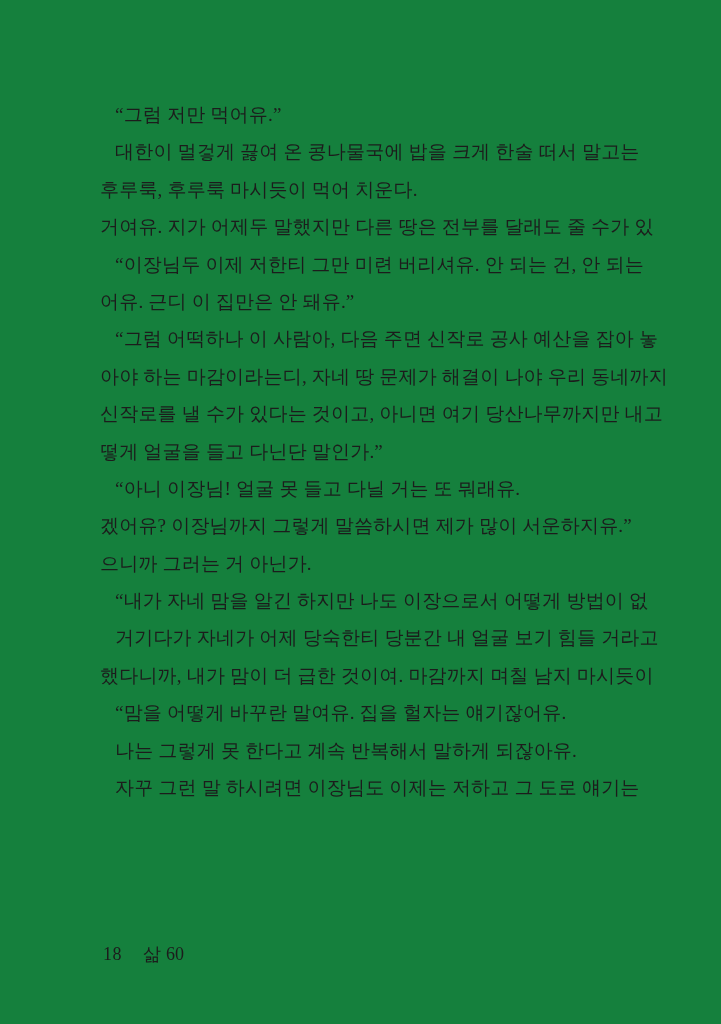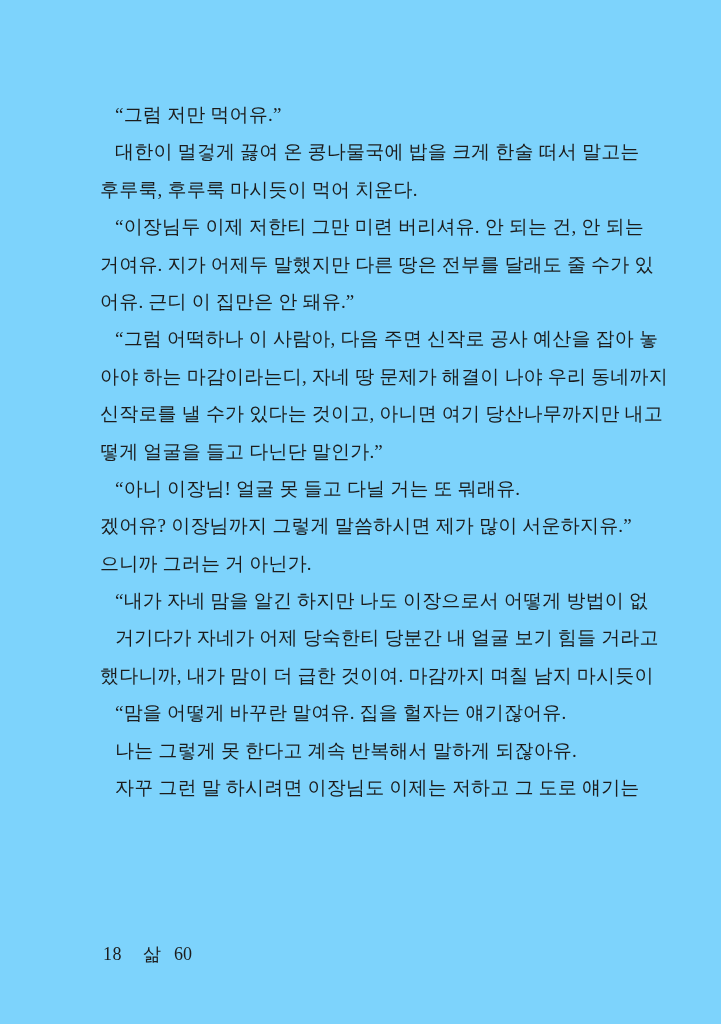--- a/index.html
+++ b/index.html
@@ -4,21 +4,21 @@
 <style>
   html, body {
     margin: 0;
     padding: 0;
     background: #ffffff;
   }
   .page {
     position: relative;
     width: 721px;
     height: 1024px;
-    background: #7dd3fc;
+    background: #15803d;
     font-family: "Liberation Serif", "DejaVu Serif", serif;
     color: #1c1c1c;
     overflow: hidden;
   }
   .text-block {
     position: absolute;
     left: 100px;
     top: 96px;
     width: 494px;
   }
@@ -47,35 +47,35 @@
     display: flex;
     align-items: flex-start;
   }
   .footer .page-num {
     letter-spacing: 0.5px;
   }
   .footer .series-title {
     margin-left: 21px;
   }
   .footer .series-num {
-    margin-left: 13px;
+    margin-left: 5px;
   }
 </style>
 </head>
 <body>
 
 <div class="page">
 
   <div class="text-block" id="text-block">
 
   <div class="line indent">“그럼 저만 먹어유.”</div>
       <div class="line indent justify">대한이 멀겋게 끓여 온 콩나물국에 밥을 크게 한술 떠서 말고는</div>
       <div class="line">후루룩, 후루룩 마시듯이 먹어 치운다.</div>
+      <div class="line justify">거여유. 지가 어제두 말했지만 다른 땅은 전부를 달래도 줄 수가 있</div>
       <div class="line indent justify">“이장님두 이제 저한티 그만 미련 버리셔유. 안 되는 건, 안 되는</div>
-      <div class="line justify">거여유. 지가 어제두 말했지만 다른 땅은 전부를 달래도 줄 수가 있</div>
       <div class="line">어유. 근디 이 집만은 안 돼유.”</div>
       <div class="line indent justify">“그럼 어떡하나 이 사람아, 다음 주면 신작로 공사 예산을 잡아 놓</div>
       <div class="line justify">아야 하는 마감이라는디, 자네 땅 문제가 해결이 나야 우리 동네까지</div>
       <div class="line justify">신작로를 낼 수가 있다는 것이고, 아니면 여기 당산나무까지만 내고</div>
       <div class="line">떻게 얼굴을 들고 다닌단 말인가.”</div>
       <div class="line indent">“아니 이장님! 얼굴 못 들고 다닐 거는 또 뭐래유.</div>
       <div class="line">겠어유? 이장님까지 그렇게 말씀하시면 제가 많이 서운하지유.”</div>
       <div class="line">으니까 그러는 거 아닌가.</div>
       <div class="line indent justify">“내가 자네 맘을 알긴 하지만 나도 이장으로서 어떻게 방법이 없</div>
       <div class="line indent justify">거기다가 자네가 어제 당숙한티 당분간 내 얼굴 보기 힘들 거라고</div>

